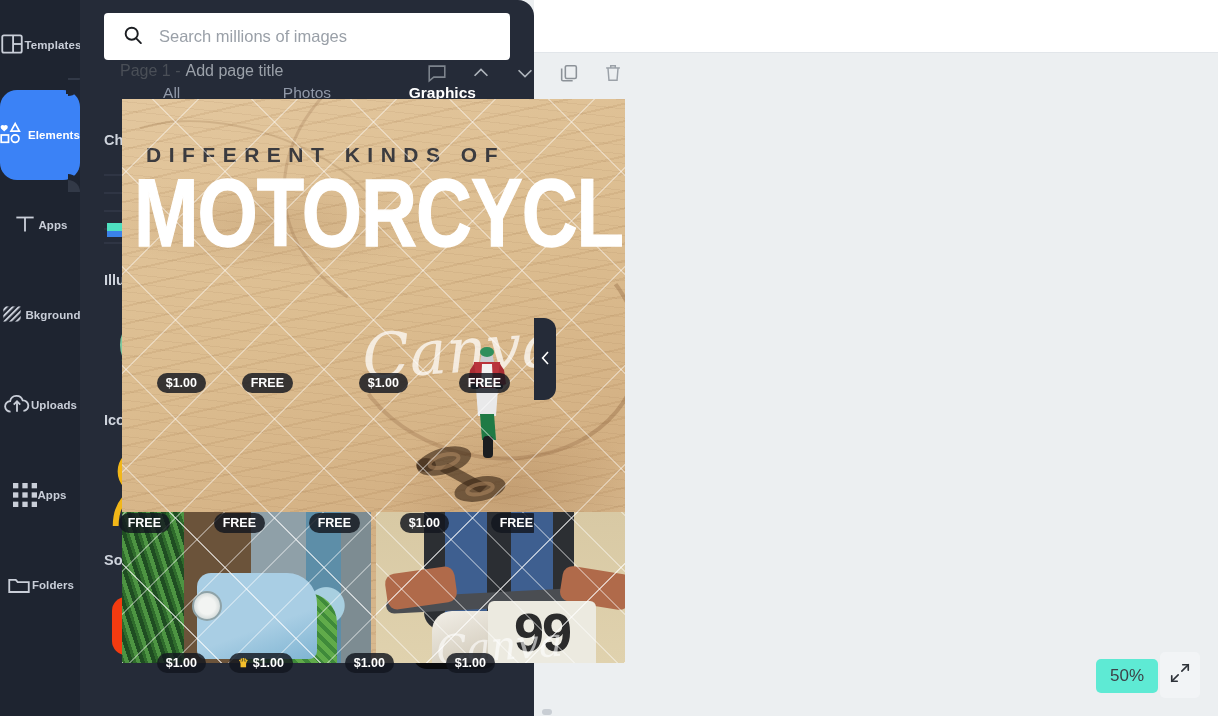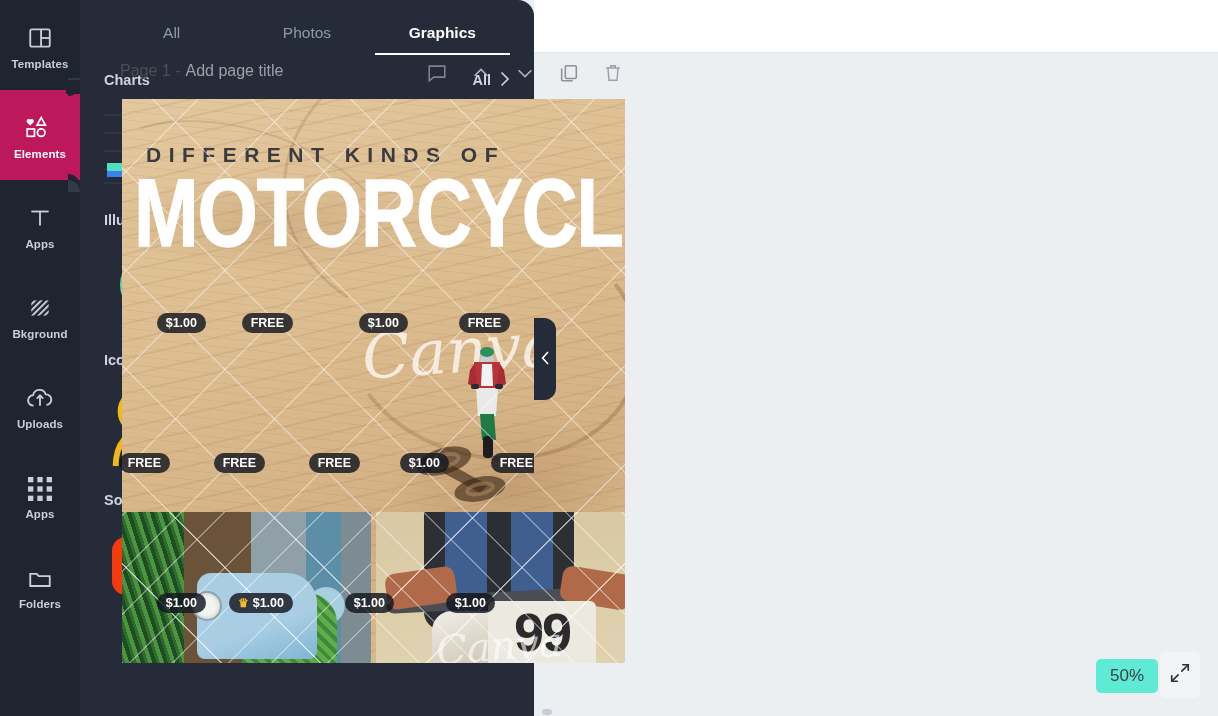--- a/index.html
+++ b/index.html
@@ -12,25 +12,25 @@
   #app { position: relative; width: 1218px; height: 716px; }
 
   
   #rail {
     position: absolute; left: 0; top: 0; width: 80px; height: 716px;
     background: #1e2430;
   }
   .rail-item {
     position: relative;
     width: 80px; height: 90px;
-    display: flex; flex-direction: column;
+    display: flex; flex-direction: row;
     align-items: center; justify-content: center;
     color: #c9ced8; cursor: pointer;
   }
-  .rail-item.active { background: #be185d; color: #ffffff; }
+  .rail-item.active { background: #3b82f6; color: #ffffff; border-radius: 17px; }
   .rail-item.active::before,
   .rail-item.active::after {
     content: ""; position: absolute; right: 0; width: 12px; height: 12px;
     background: #323947;
   }
   .rail-item.active::before { top: -12px; border-bottom-right-radius: 12px; box-shadow: 0 6px 0 0 #1e2430; }
   .rail-item.active::after  { bottom: -12px; border-top-right-radius: 12px; box-shadow: 0 -6px 0 0 #1e2430; }
   .rail-corner-top, .rail-corner-bot {
     position: absolute; right: 0; width: 14px; height: 14px; background: #1e2430; z-index: 2;
   }
@@ -343,20 +343,31 @@
         <svg width="26" height="24" viewBox="0 0 24 20" fill="none" stroke="#c9ced8" stroke-width="1.7">
           <path d="M3 16.5V5.2h6l1.8 2.2H21v9.1z"></path>
         </svg>
       </span>
       <span class="rail-label">Folders</span>
     </div>
   </div>
 
   <div id="panel">
 
+    <div id="search-wrap">
+      <div id="searchbar">
+        <span>
+          <svg width="22" height="22" viewBox="0 0 24 24" fill="none" stroke="#1b1d21" stroke-width="2.1" stroke-linecap="round">
+            <circle cx="10.6" cy="10.6" r="6.6"></circle>
+              <line x1="15.5" y1="15.7" x2="20.6" y2="20.8"></line>
+          </svg>
+        </span>
+        <input id="search-input" type="text" placeholder="Search millions of images" style="">
+      </div>
+    </div>
 
     <div id="tabs">
       <div class="tab">
         <span>All</span>
       </div>
       <div class="tab">
         <span>Photos</span>
       </div>
       <div class="tab active">
         <span>Graphics</span>

